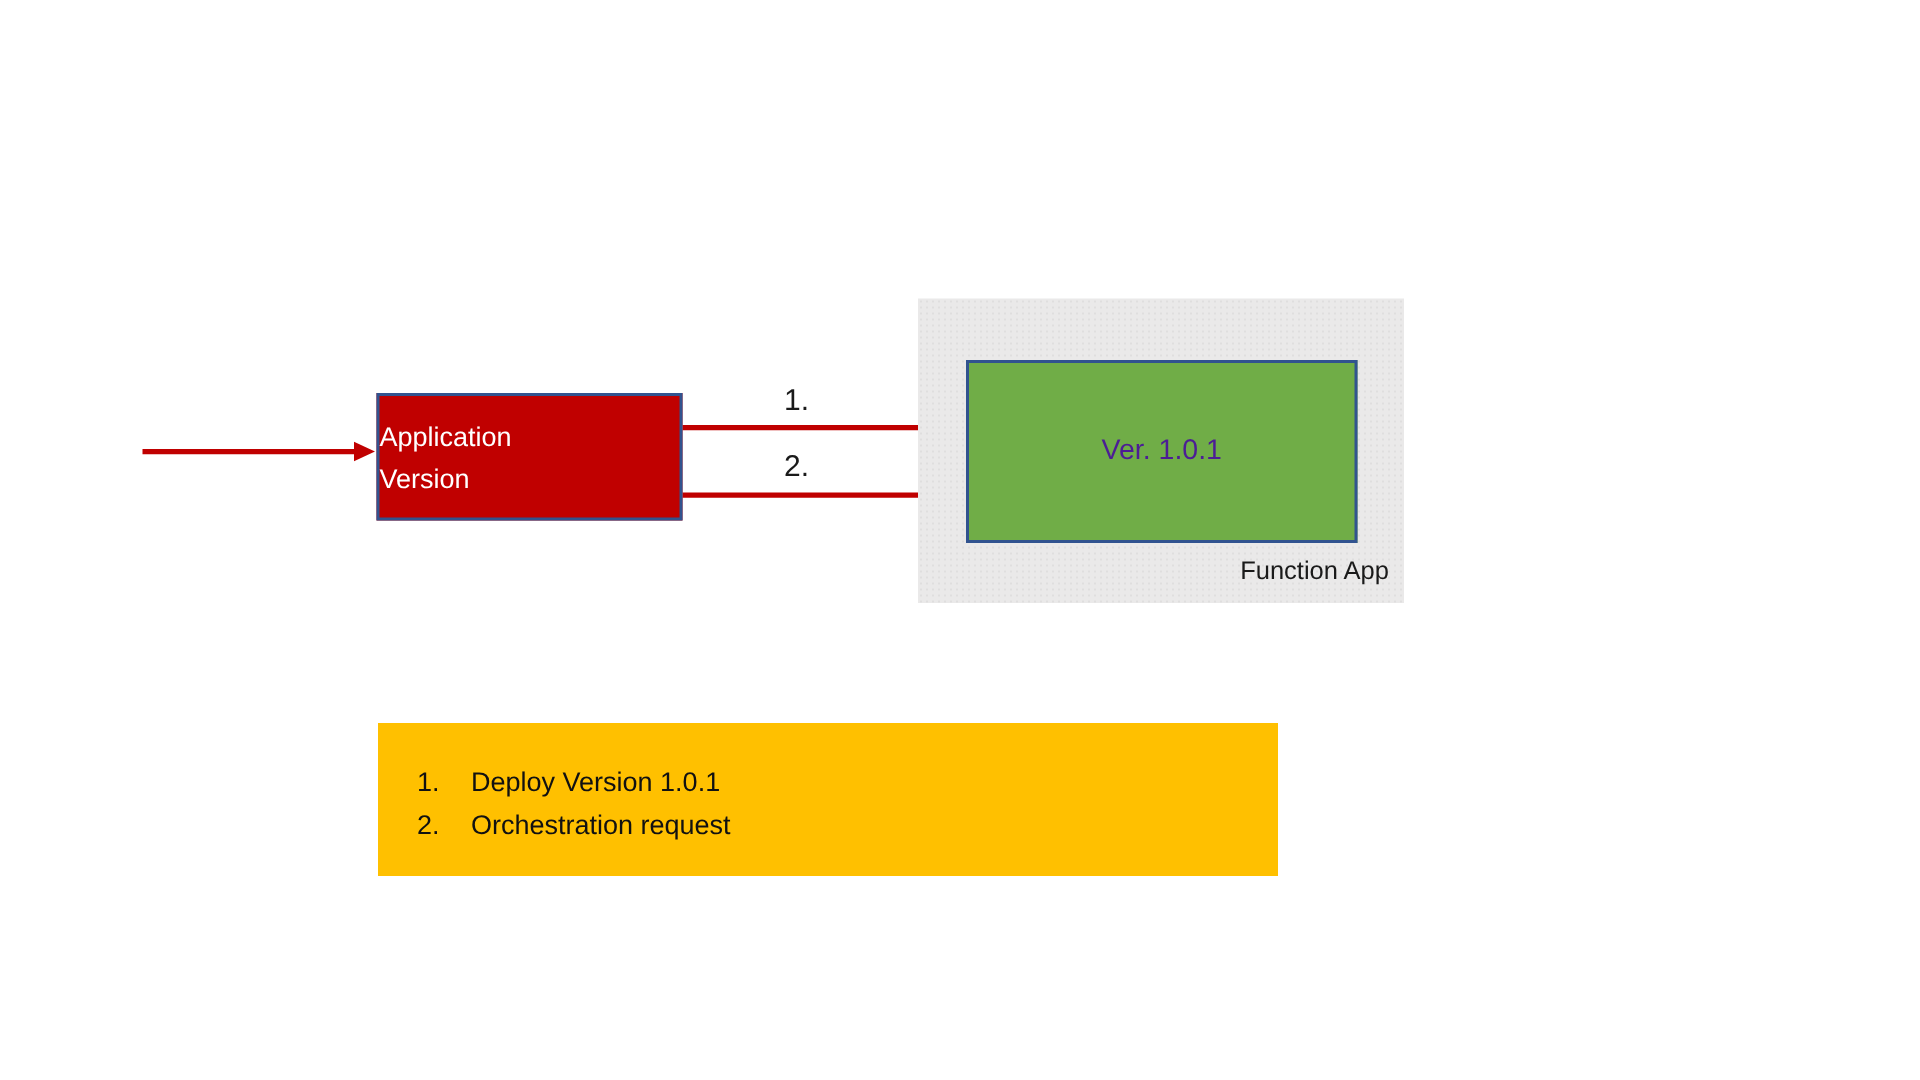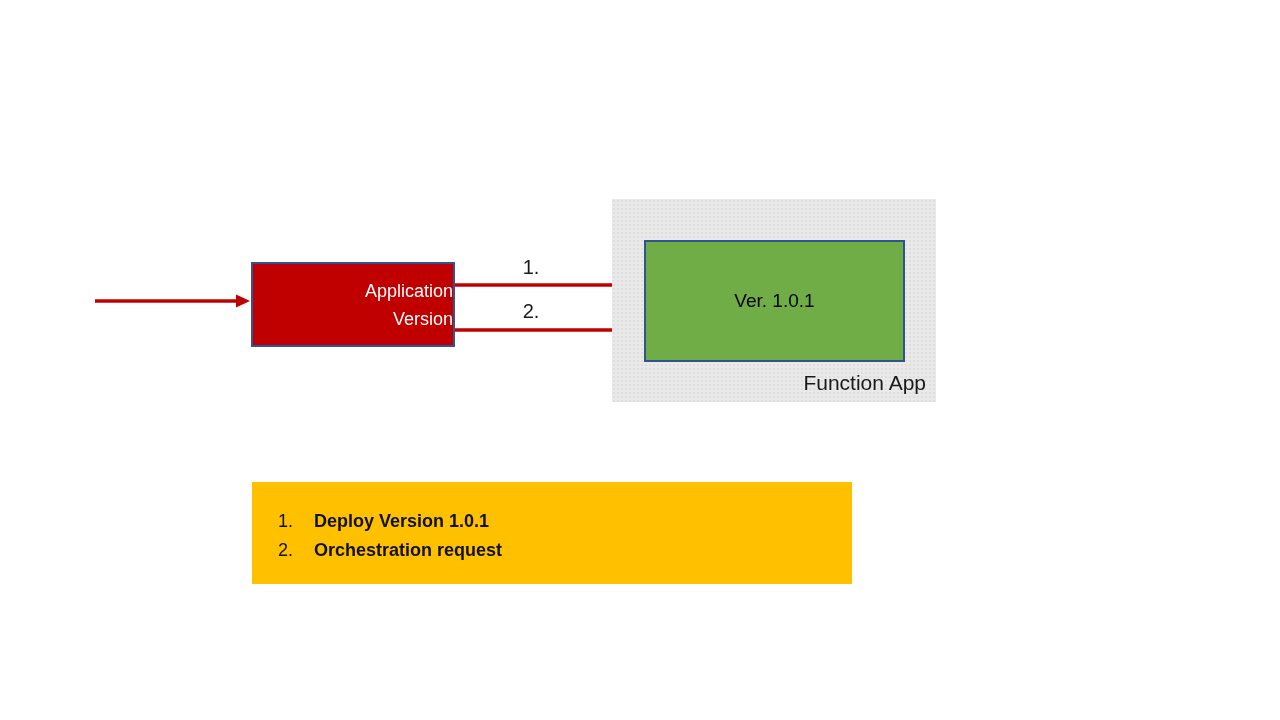--- a/index.html
+++ b/index.html
@@ -28,21 +28,21 @@
     position: absolute;
     left: 251px; top: 262px;
     width: 200px; height: 81px;
     background: #C00000;
     border: 2px solid #31538F;
     color: #ffffff;
     font-size: 18px;
     line-height: 28px;
     display: flex;
     flex-direction: column;
-    align-items: flex-end;
+    align-items: flex-start;
     justify-content: center;
     text-align: center;
   }
   
   .arrow-label {
     position: absolute;
     width: 50px;
     text-align: center;
     color: #1a1a1a;
     font-size: 20px;
@@ -57,33 +57,33 @@
     background-color: #EAE9E9;
     background-image: radial-gradient(#DFDEDE 1px, rgba(0,0,0,0) 1px);
     background-size: 4px 4px;
   }
   .version-box {
     position: absolute;
     left: 32px; top: 41px;
     width: 257px; height: 118px;
     background: #70AD47;
     border: 2px solid #31538F;
-    color: #000000;
+    color: #4c1d95;
     font-size: 19px;
     display: flex;
     align-items: center;
     justify-content: center;
     text-align: center;
   }
   .function-app-label {
     position: absolute;
     right: 10px;
     top: 371px;
     color: #1a1a1a;
-    font-size: 21px;
+    font-size: 17px;
     text-align: right;
   }
   
   
   .legend-box {
     position: absolute;
     left: 252px; top: 482px;
     width: 600px; height: 102px;
     background: #FFC000;
     color: #111111;
@@ -92,21 +92,21 @@
     padding: 25px 0 0 26px;
   }
   .legend-row {
     display: flex;
     line-height: 29px;
   }
   .legend-num {
     width: 36px;
     flex: 0 0 36px;
   }
-  .legend-text { flex: 1; font-weight: bold; }
+  .legend-text { flex: 1; }
 </style>
 </head>
 <body>
 
 <div id="canvas">
 
   <svg id="arrow-layer" viewBox="0 0 1280 720" xmlns="http://www.w3.org/2000/svg">
     <g>
       <line x1="95" y1="301" x2="237" y2="301" stroke-width="3.5" stroke="#C00000"></line>
       <polygon points="236,294.5 250,301 236,307.5" fill="#C00000"></polygon>

